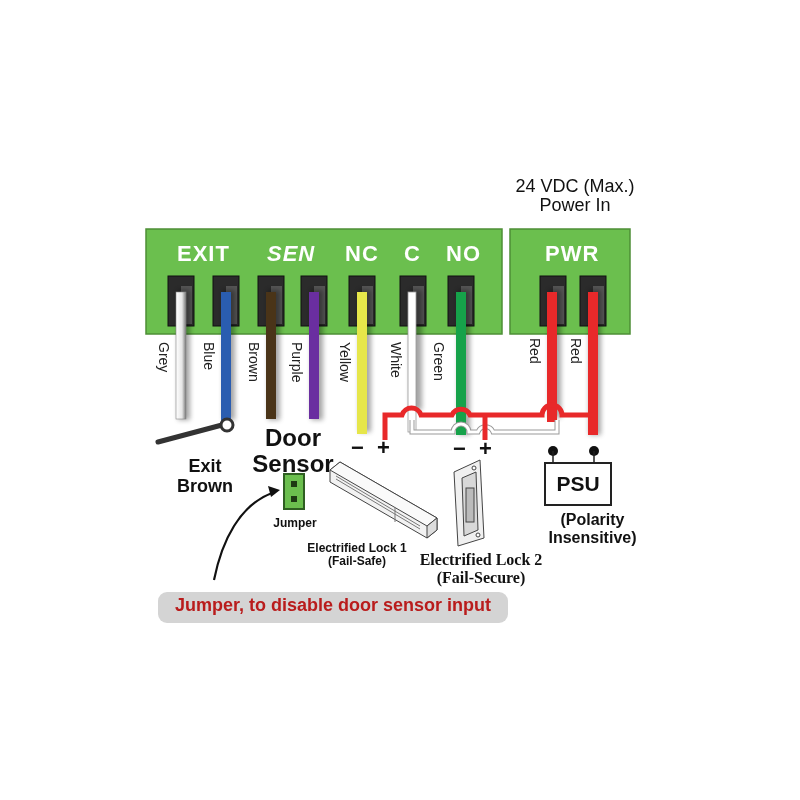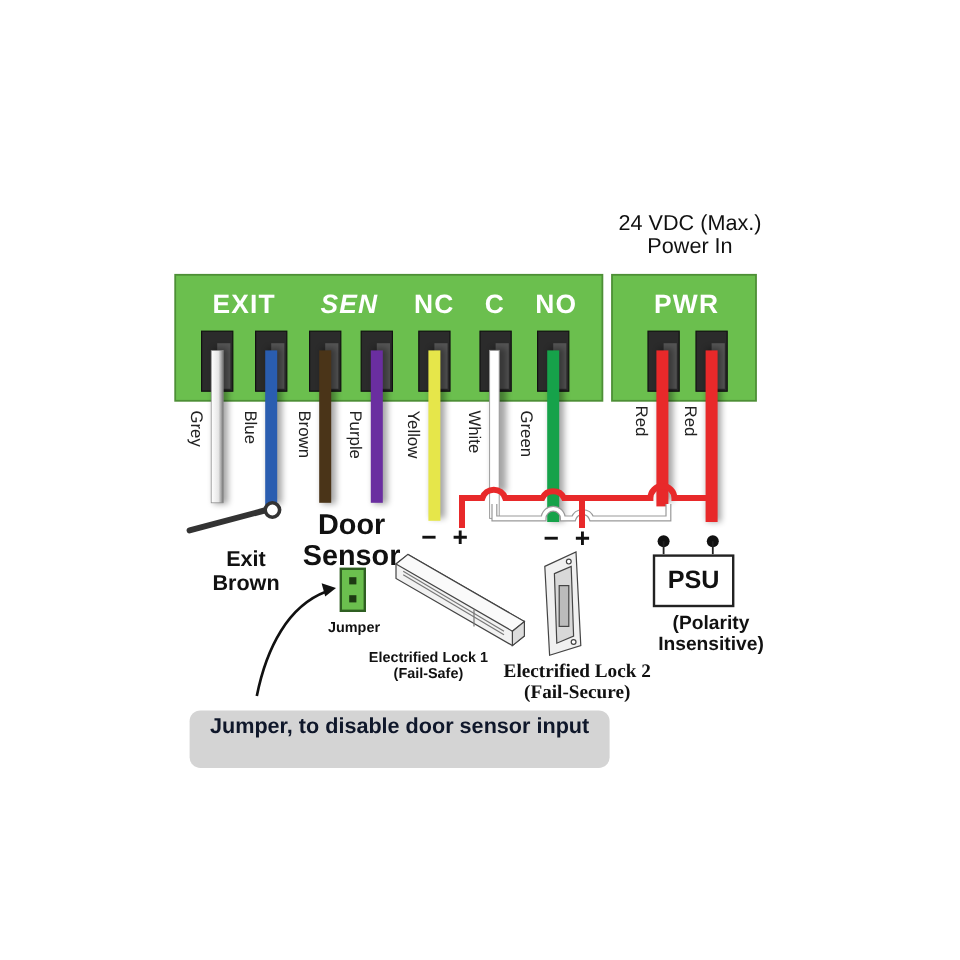--- a/index.html
+++ b/index.html
@@ -2,22 +2,22 @@
 <html><head>
 <meta charset="utf-8">
 <style>
   html, body { margin:0; padding:0; background:#ffffff; }
   body { width:800px; height:800px; position:relative; overflow:hidden; font-family:"Liberation Sans", sans-serif; }
   #diagram { position:absolute; left:0; top:0; }
   .title-text { position:absolute; font-weight:normal; color:#111; text-align:center; line-height:1.05; }
   .label { position:absolute; font-weight:bold; color:#111; text-align:center; line-height:1.1; }
   .term-label { position:absolute; color:#ffffff; font-weight:bold; font-size:22px; letter-spacing:1px; }
   .wire-label { position:absolute; font-size:14px; color:#222; transform-origin:left top; transform:rotate(90deg); white-space:nowrap; }
-  .callout { position:absolute; left:158px; top:592px; width:350px; height:48px; background:#d4d4d4; border-radius:9px;
-             text-align:center; font-weight:bold; font-size:18px; line-height:21px; color:#0f172a; padding-top:3px; box-sizing:border-box; }
+  .callout { position:absolute; left:158px; top:592px; width:350px; height:31px; background:#d4d4d4; border-radius:9px;
+             text-align:center; font-weight:bold; font-size:18px; line-height:21px; color:#b91c1c; padding-top:3px; box-sizing:border-box; }
   .psu-box { position:absolute; left:544px; top:462px; width:64px; height:40px; border:2px solid #222; background:#fff;
              font-weight:bold; font-size:21px; text-align:center; line-height:40px; color:#111; }
 </style>
 </head>
 <body>
 
 <svg id="diagram" width="800" height="800" viewBox="0 0 800 800" xmlns="http://www.w3.org/2000/svg">
   <defs>
     <linearGradient id="greyWire" x1="0" x2="1">
       <stop offset="0" stop-color="#ffffff"></stop>

